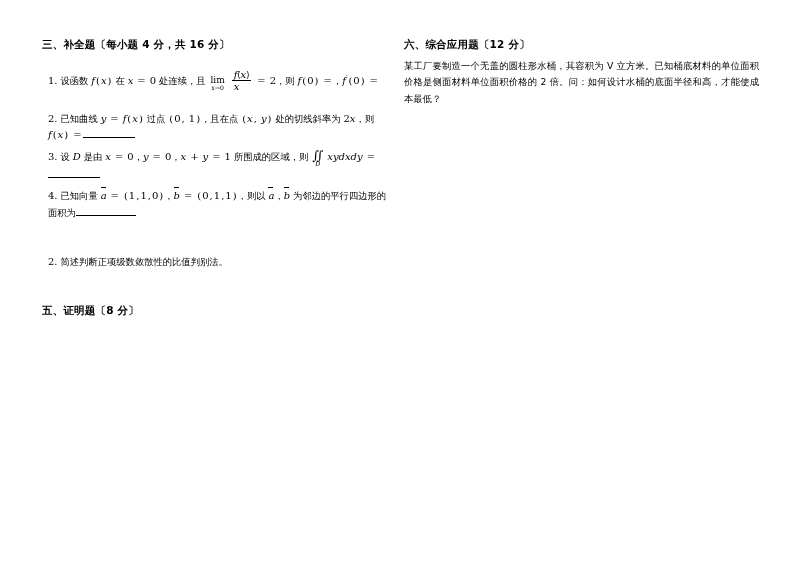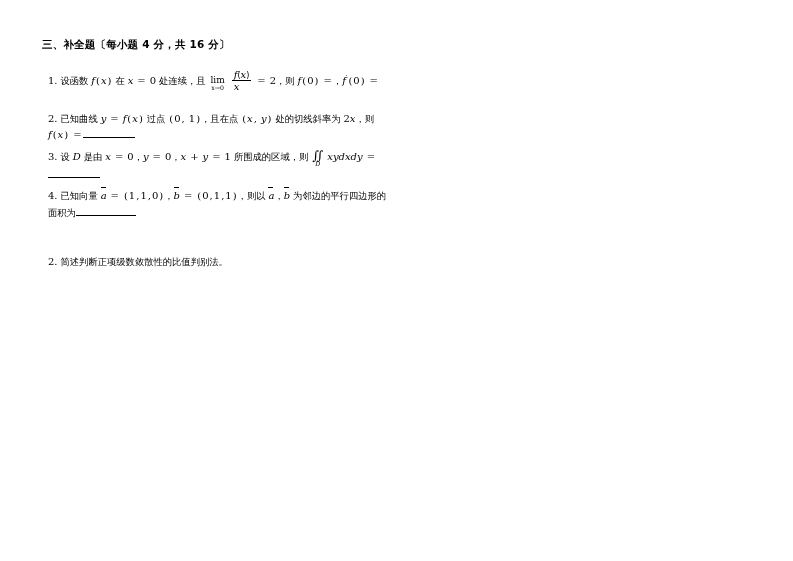--- a/index.html
+++ b/index.html
@@ -203,18 +203,25 @@
 
     <div class="section" style="margin-top:34px;">
 
 
       <div class="item" style="margin-top:14px;">
         <span class="num">2.</span> 简述判断正项级数敛散性的比值判别法。
       </div>
     </div>
 
     <div class="section" style="margin-top:34px;">
+      <div class="section-title">五、证明题〔8 分〕</div>
     </div>
 
   </div>
 
+  <div class="col col-right">
+    <div class="section">
+      <div class="section-title">六、综合应用题〔12 分〕</div>
+      <div class="body-text">某工厂要制造一个无盖的圆柱形水桶，其容积为 V 立方米。已知桶底材料的单位面积价格是侧面材料单位面积价格的 2 倍。问：如何设计水桶的底面半径和高，才能使成本最低？</div>
+    </div>
+  </div>
 
 </div>
 
 </body></html>

